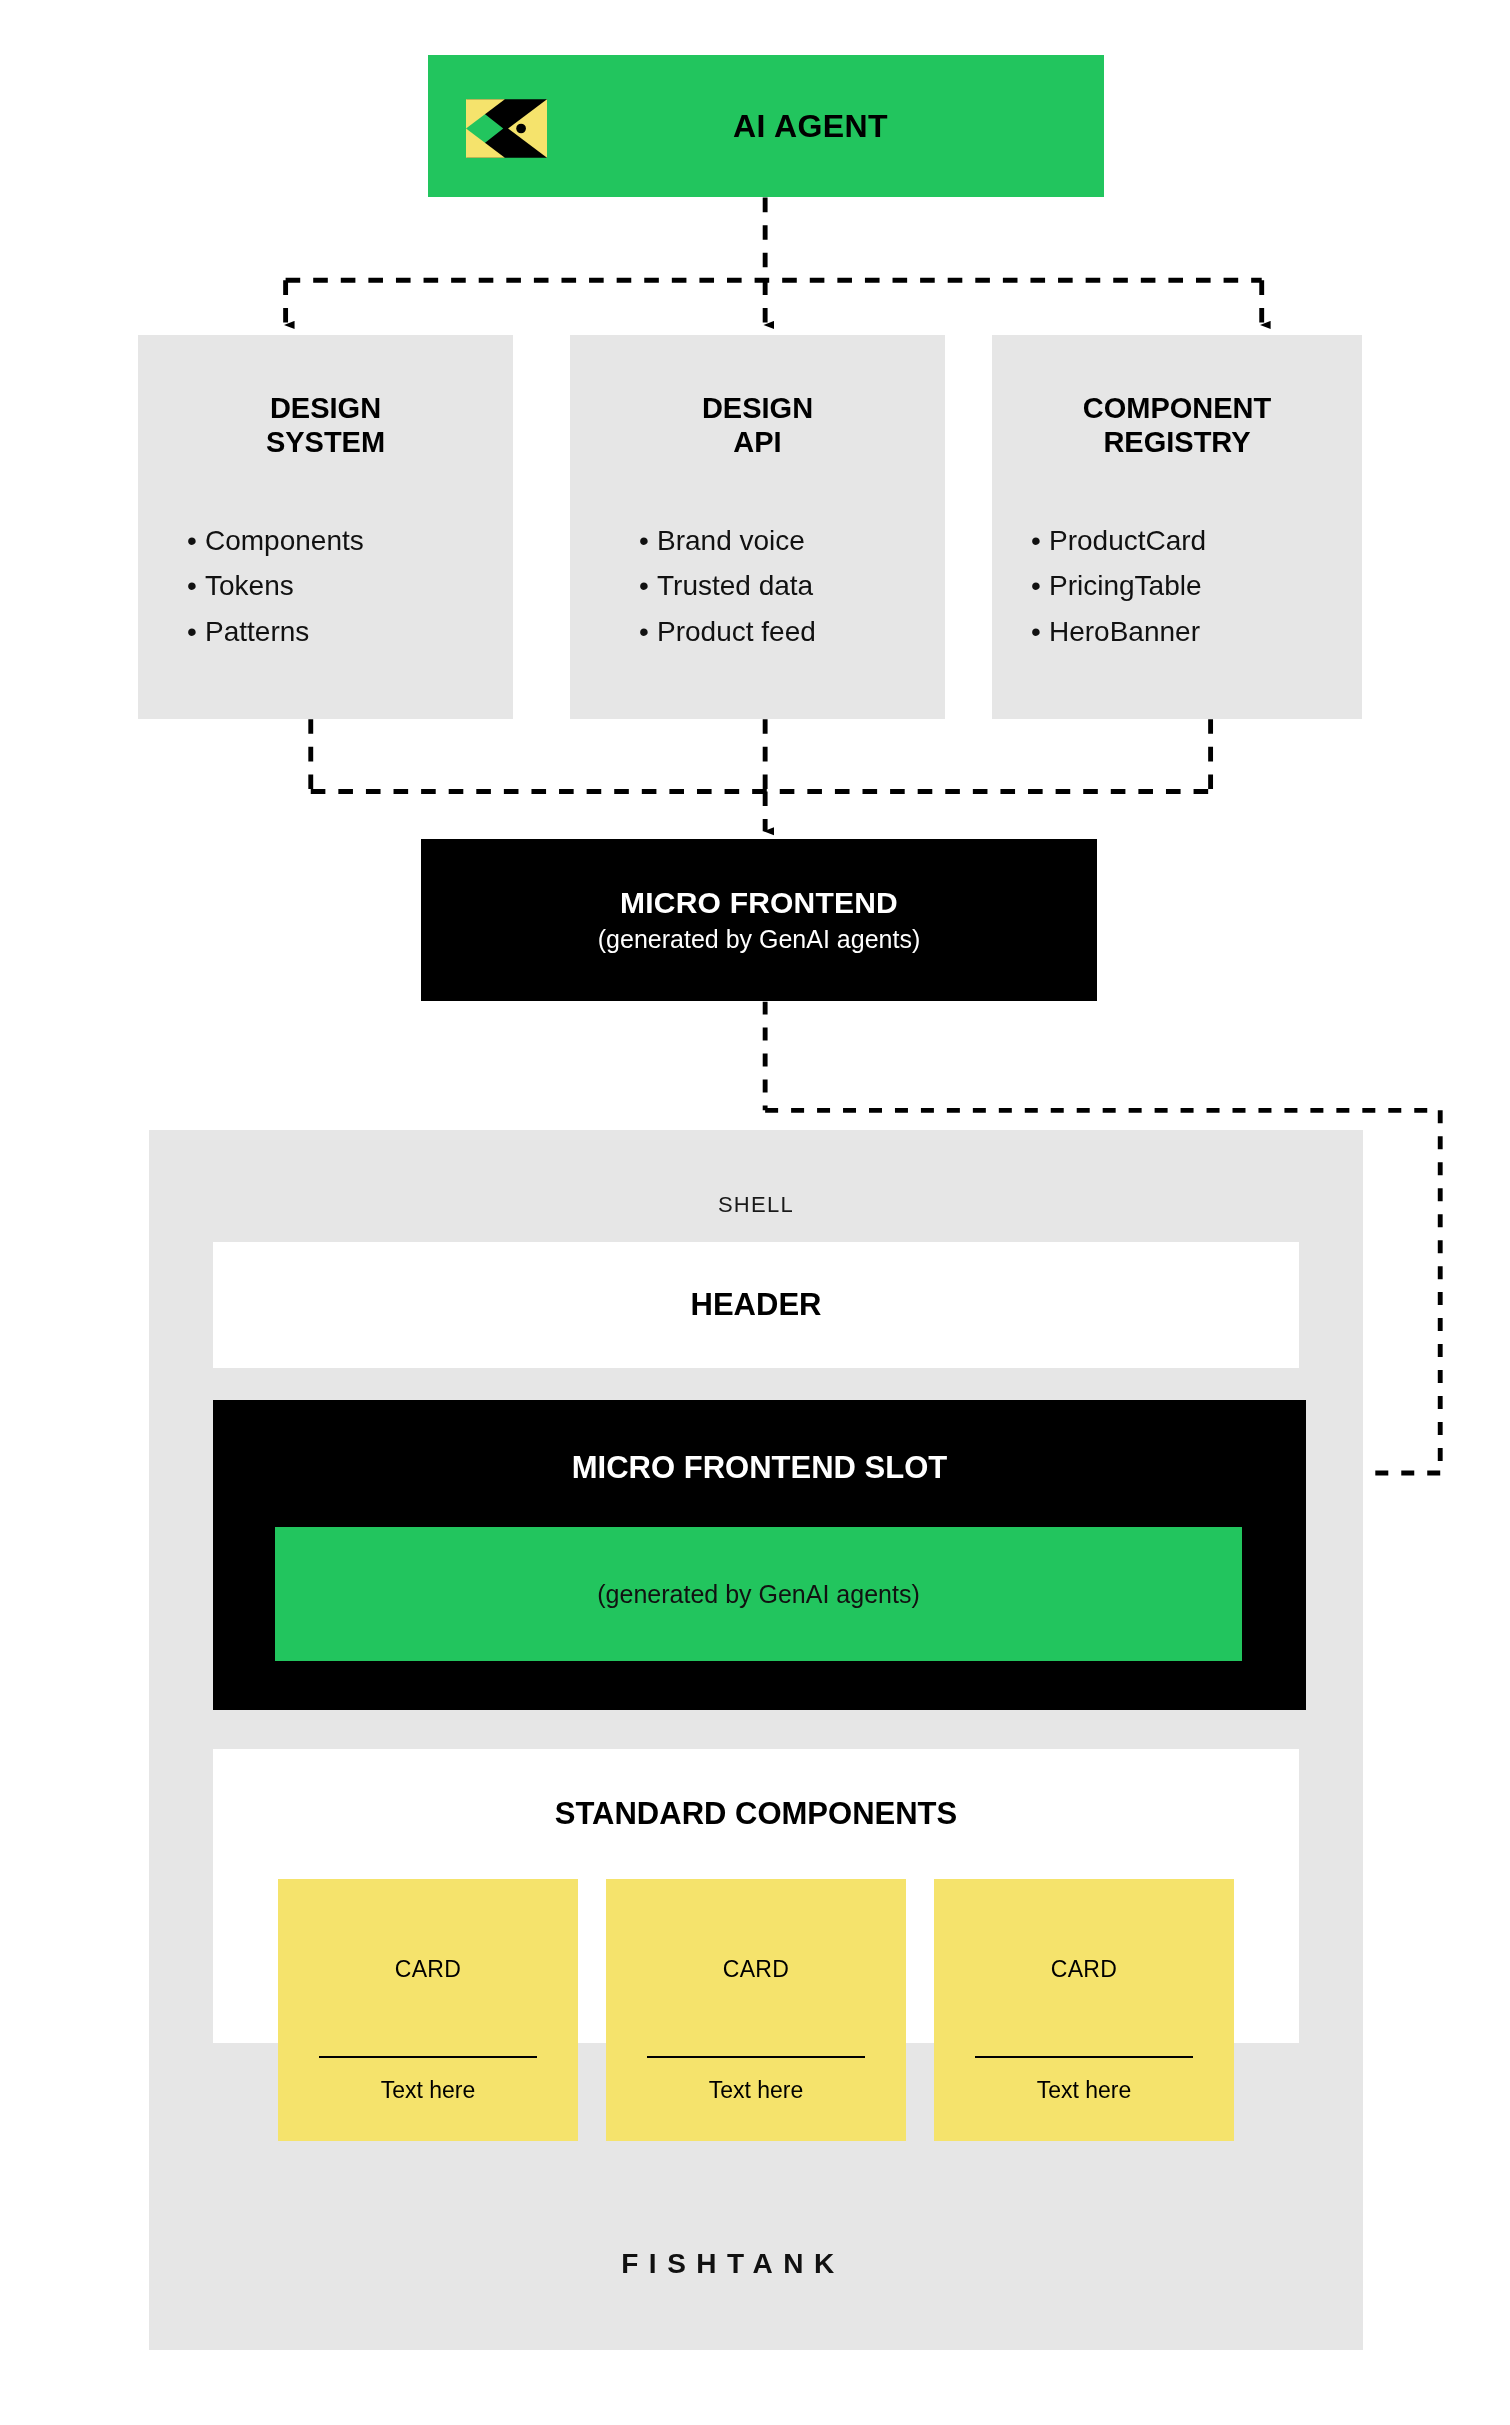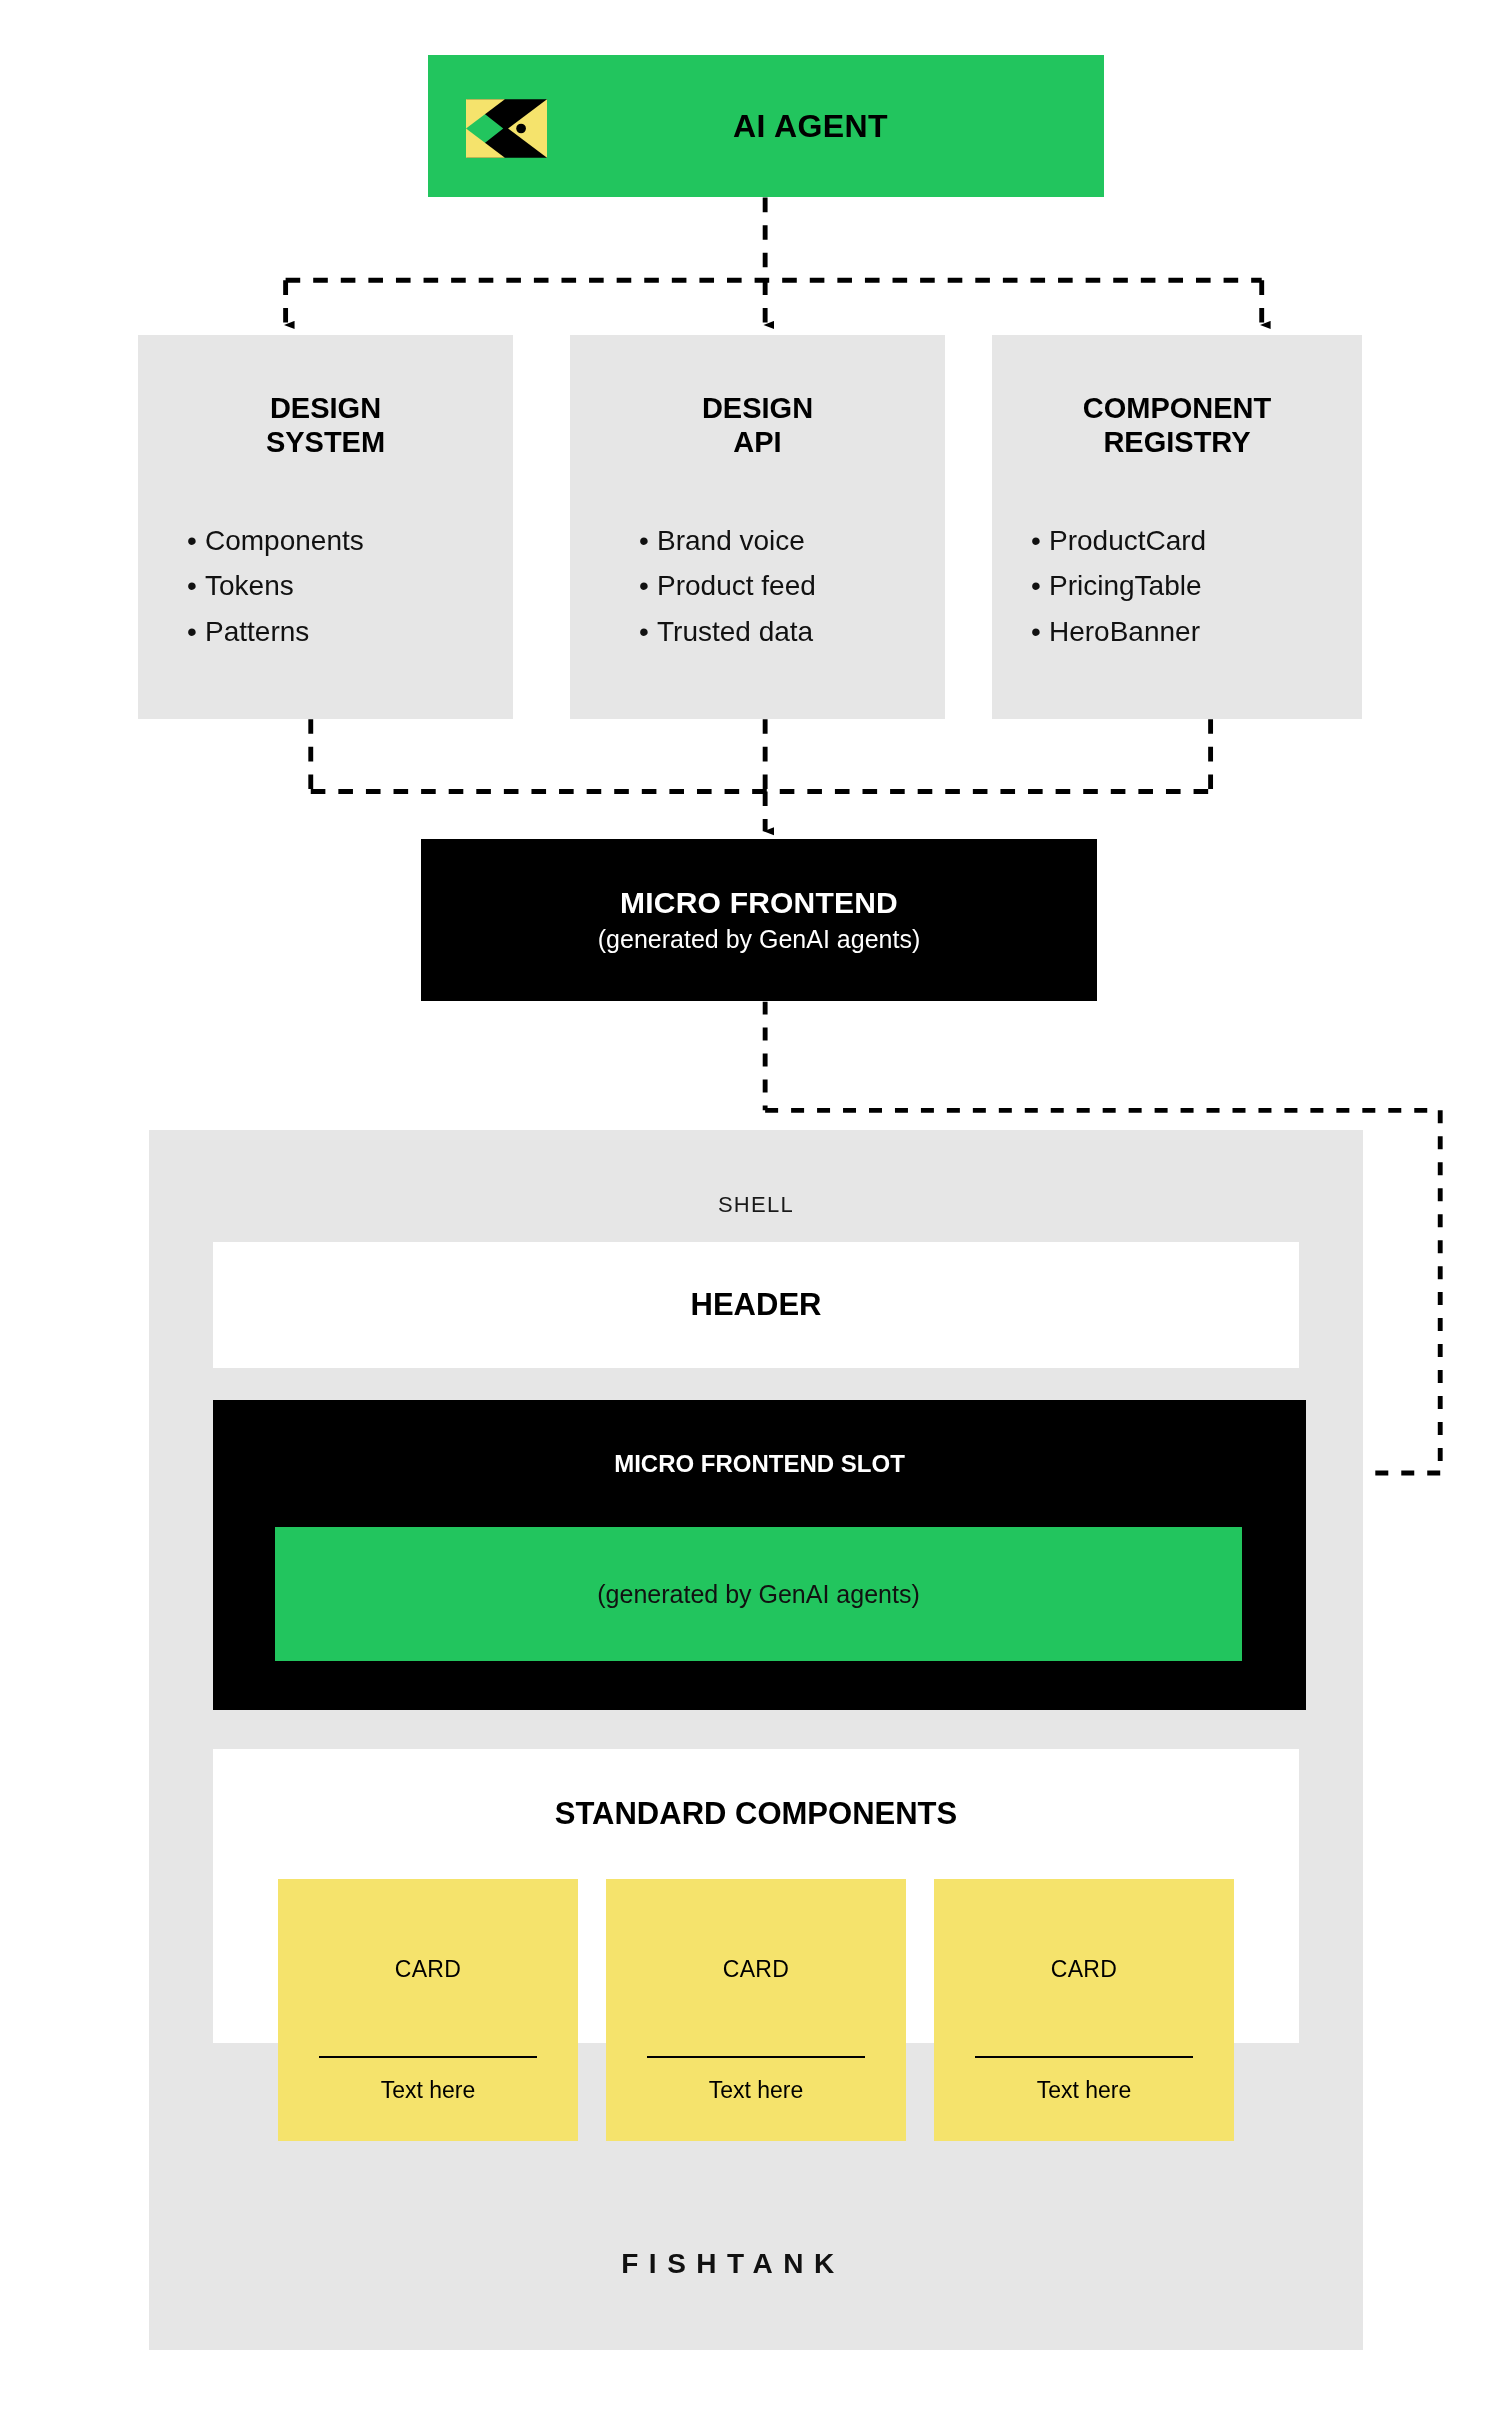--- a/index.html
+++ b/index.html
@@ -95,21 +95,21 @@
     display: flex; align-items: center; justify-content: center;
   }
   #header-label { font-size: 31px; font-weight: 700; color: #000; }
 
   
   #mf-slot {
     left: 213px; top: 1400px; width: 1093px; height: 310px;
   }
   #mf-slot-title {
     position: absolute; left: 0; right: 0; top: 50px;
-    text-align: center; color: #fff; font-size: 24px; font-weight: 700;
+    text-align: center; color: #fff; font-size: 31px; font-weight: 700;
   }
   #mf-slot-inner {
     position: absolute; left: 62px; top: 127px; width: 967px; height: 134px;
     display: flex; align-items: center; justify-content: center;
   }
   #mf-slot-inner-label { font-size: 25px; color: #111; }
 
   
   #std-box {
     left: 213px; top: 1749px; width: 1086px; height: 294px;
@@ -209,22 +209,22 @@
       <li><span class="bullet">•</span><span>Tokens</span></li>
       <li><span class="bullet">•</span><span>Patterns</span></li>
     </ul>
   </div>
 
   <div class="box grey source-box" id="src-1">
     <div class="source-title">DESIGN
 API</div>
     <ul class="source-list">
       <li><span class="bullet">•</span><span>Brand voice</span></li>
+      <li><span class="bullet">•</span><span>Trusted data</span></li>
       <li><span class="bullet">•</span><span>Product feed</span></li>
-      <li><span class="bullet">•</span><span>Trusted data</span></li>
     </ul>
   </div>
 
   <div class="box grey source-box" id="src-2">
     <div class="source-title">COMPONENT
 REGISTRY</div>
     <ul class="source-list">
       <li><span class="bullet">•</span><span>ProductCard</span></li>
       <li><span class="bullet">•</span><span>PricingTable</span></li>
       <li><span class="bullet">•</span><span>HeroBanner</span></li>

